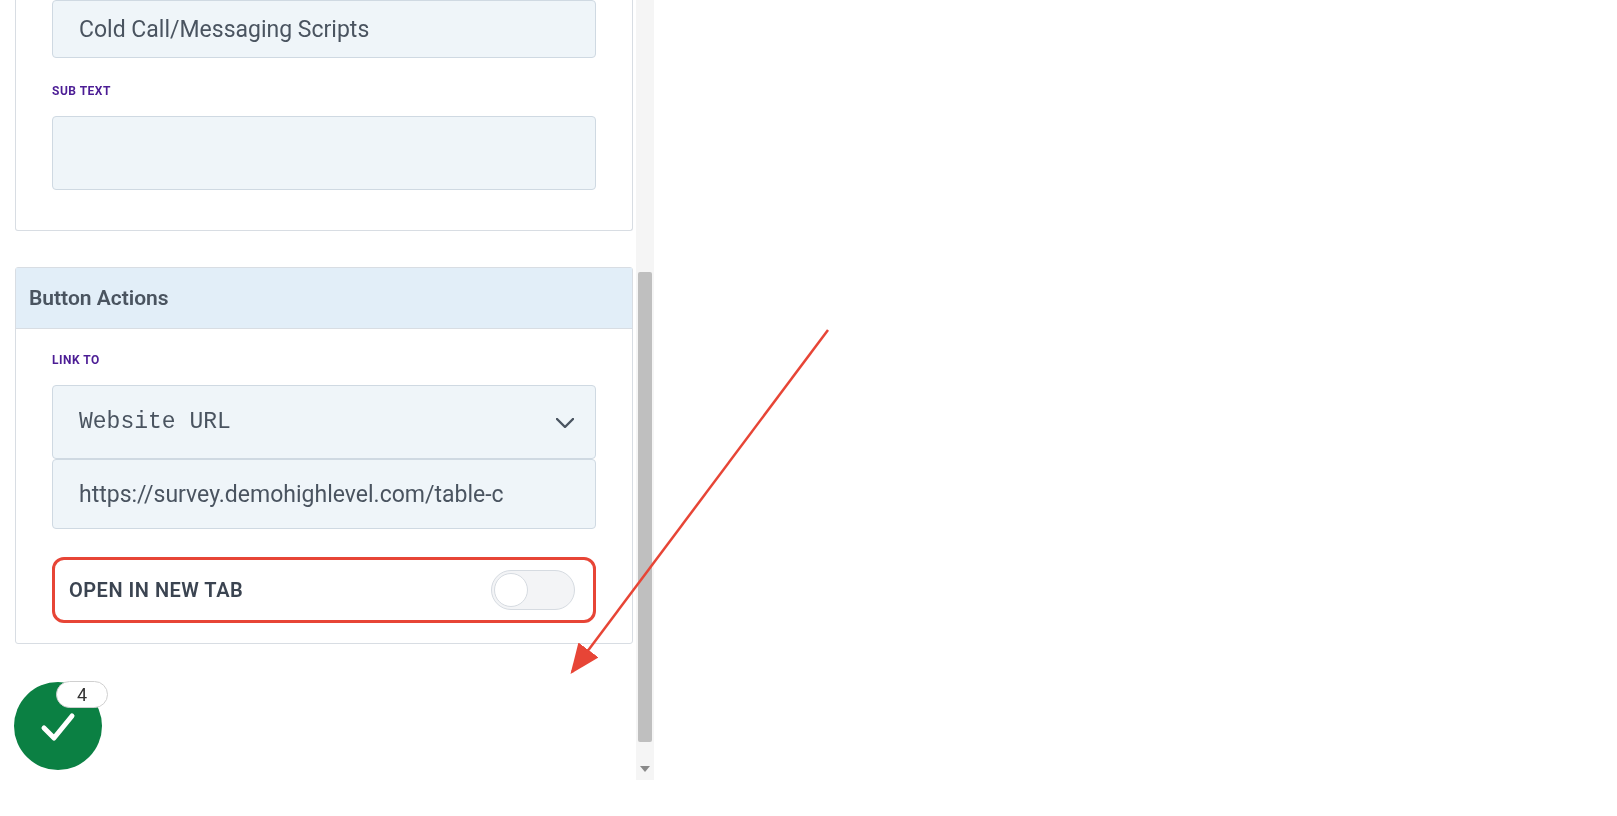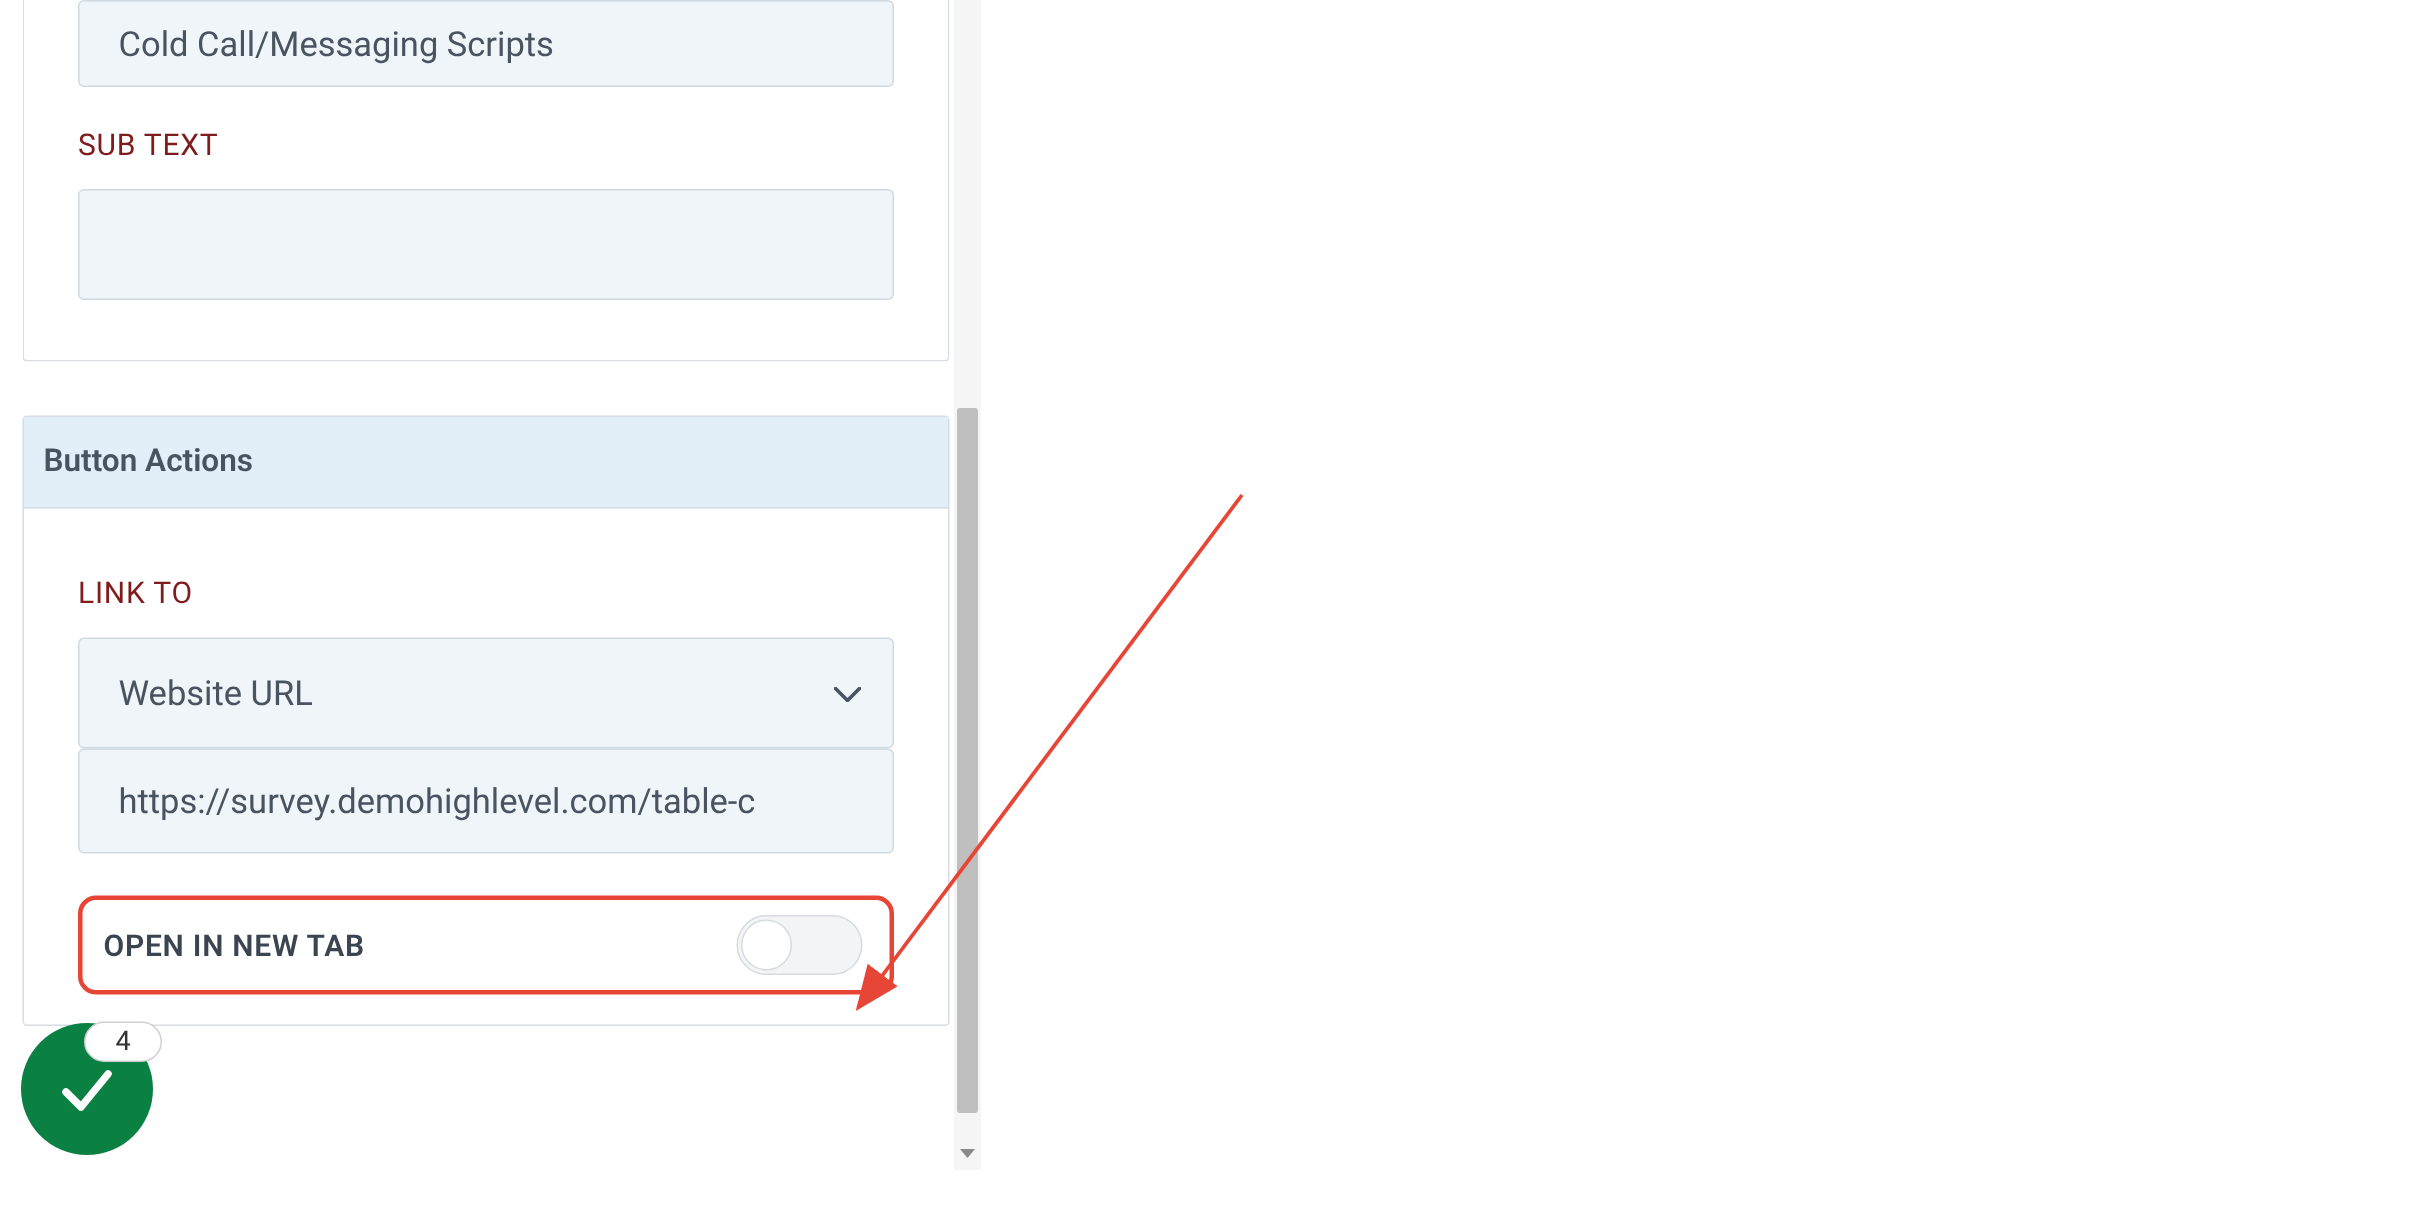--- a/index.html
+++ b/index.html
@@ -38,23 +38,23 @@
       background: #eff5f9;
       border: 1px solid #cfd9e2;
       border-radius: 4px;
       padding: 0 26px;
       font-size: 23px;
       color: #4a5460;
       outline: none;
       font-family: inherit;
     }
     .label-text {
-      font-size: 20px;
-      font-weight: 400;
-      color: #7f1d1d;
+      font-size: 12px;
+      font-weight: 700;
+      color: #4c1d95;
       letter-spacing: 0.5px;
       margin: 26px 0 18px 0;
     }
     .subtext-area {
       width: 100%;
       height: 74px;
       background: #eff5f9;
       border: 1px solid #cfd9e2;
       border-radius: 4px;
       resize: none;
@@ -76,20 +76,21 @@
       font-weight: 600;
       color: #4a5460;
       border-bottom: 1px solid #d8dde3;
     }
     .section-body {
       padding: 24px 36px 20px 36px;
     }
     .select-wrap {
       position: relative;
       width: 100%;
+      font-family: Liberation Mono, monospace;
     }
     .select-box {
       width: 100%;
       height: 74px;
       background: #eff5f9;
       border: 1px solid #cfd9e2;
       border-radius: 4px;
       padding: 0 50px 0 26px;
       font-size: 23px;
       color: #4a5460;
@@ -213,21 +214,21 @@
       <input class="text-input" type="text" value="Cold Call/Messaging Scripts" style="">
       <div class="label-text">SUB TEXT</div>
       <textarea class="subtext-area" style=""></textarea>
     </div>
 
     <div class="card-actions">
       <div class="section-header">Button Actions</div>
 
       <div class="section-body">
 
-        <div class="label-text" style="margin-top:20px">LINK TO</div>
+        <div class="label-text" style="margin-top:0">LINK TO</div>
         <div class="select-wrap">
           <div class="select-box">
             <span>Website URL</span>
           </div>
           <svg class="chevron" viewBox="0 0 18 10">
             <path d="M1 1 L9 9 L17 1" stroke="#4a5460" stroke-width="2.4" fill="none" stroke-linecap="round" stroke-linejoin="round"></path>
           </svg>
         </div>
 
         <input class="text-input" type="text" style="height: 70px;" value="https://survey.demohighlevel.com/table-c">

